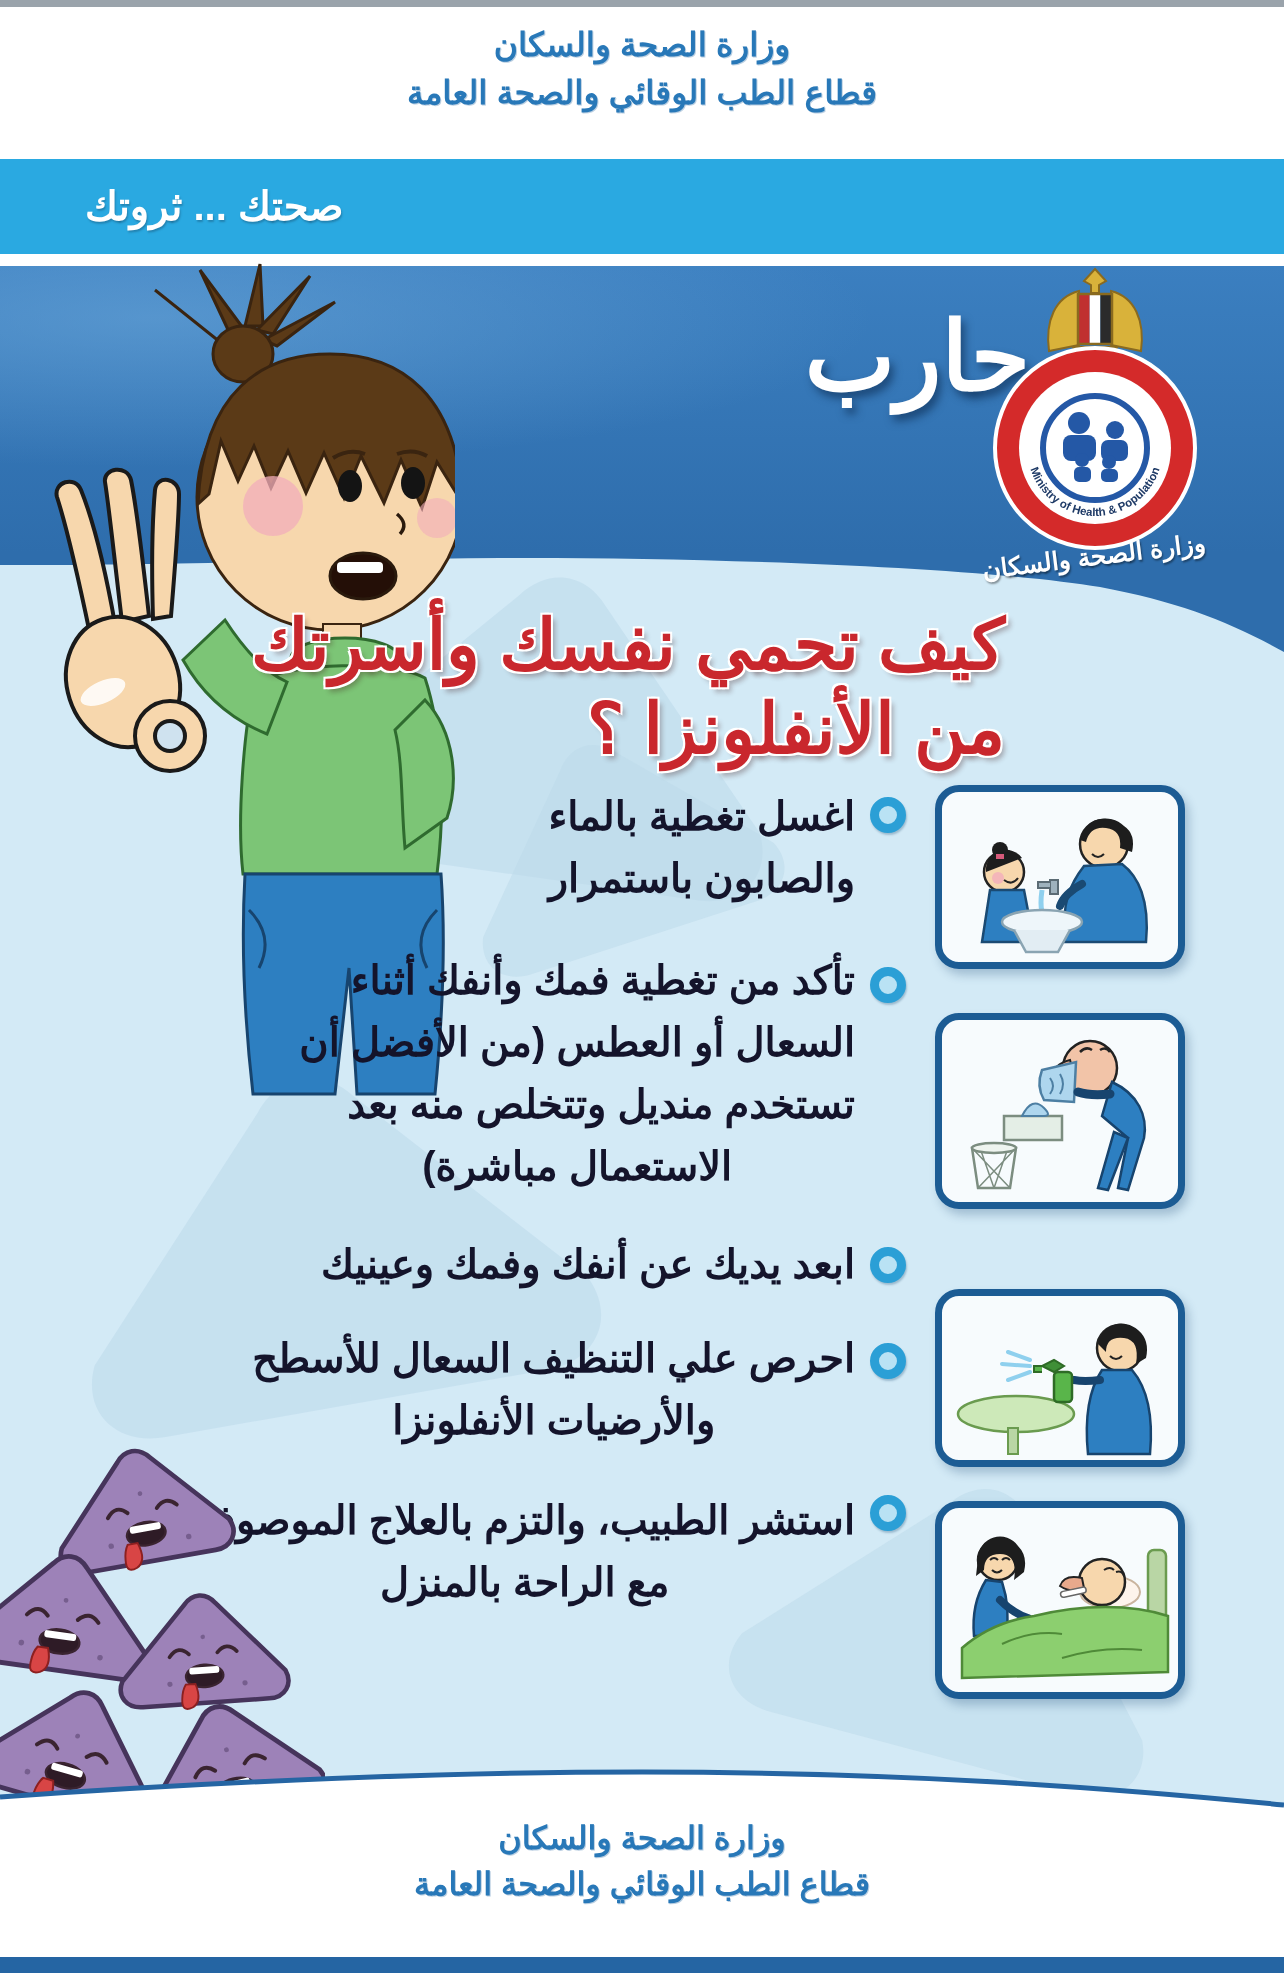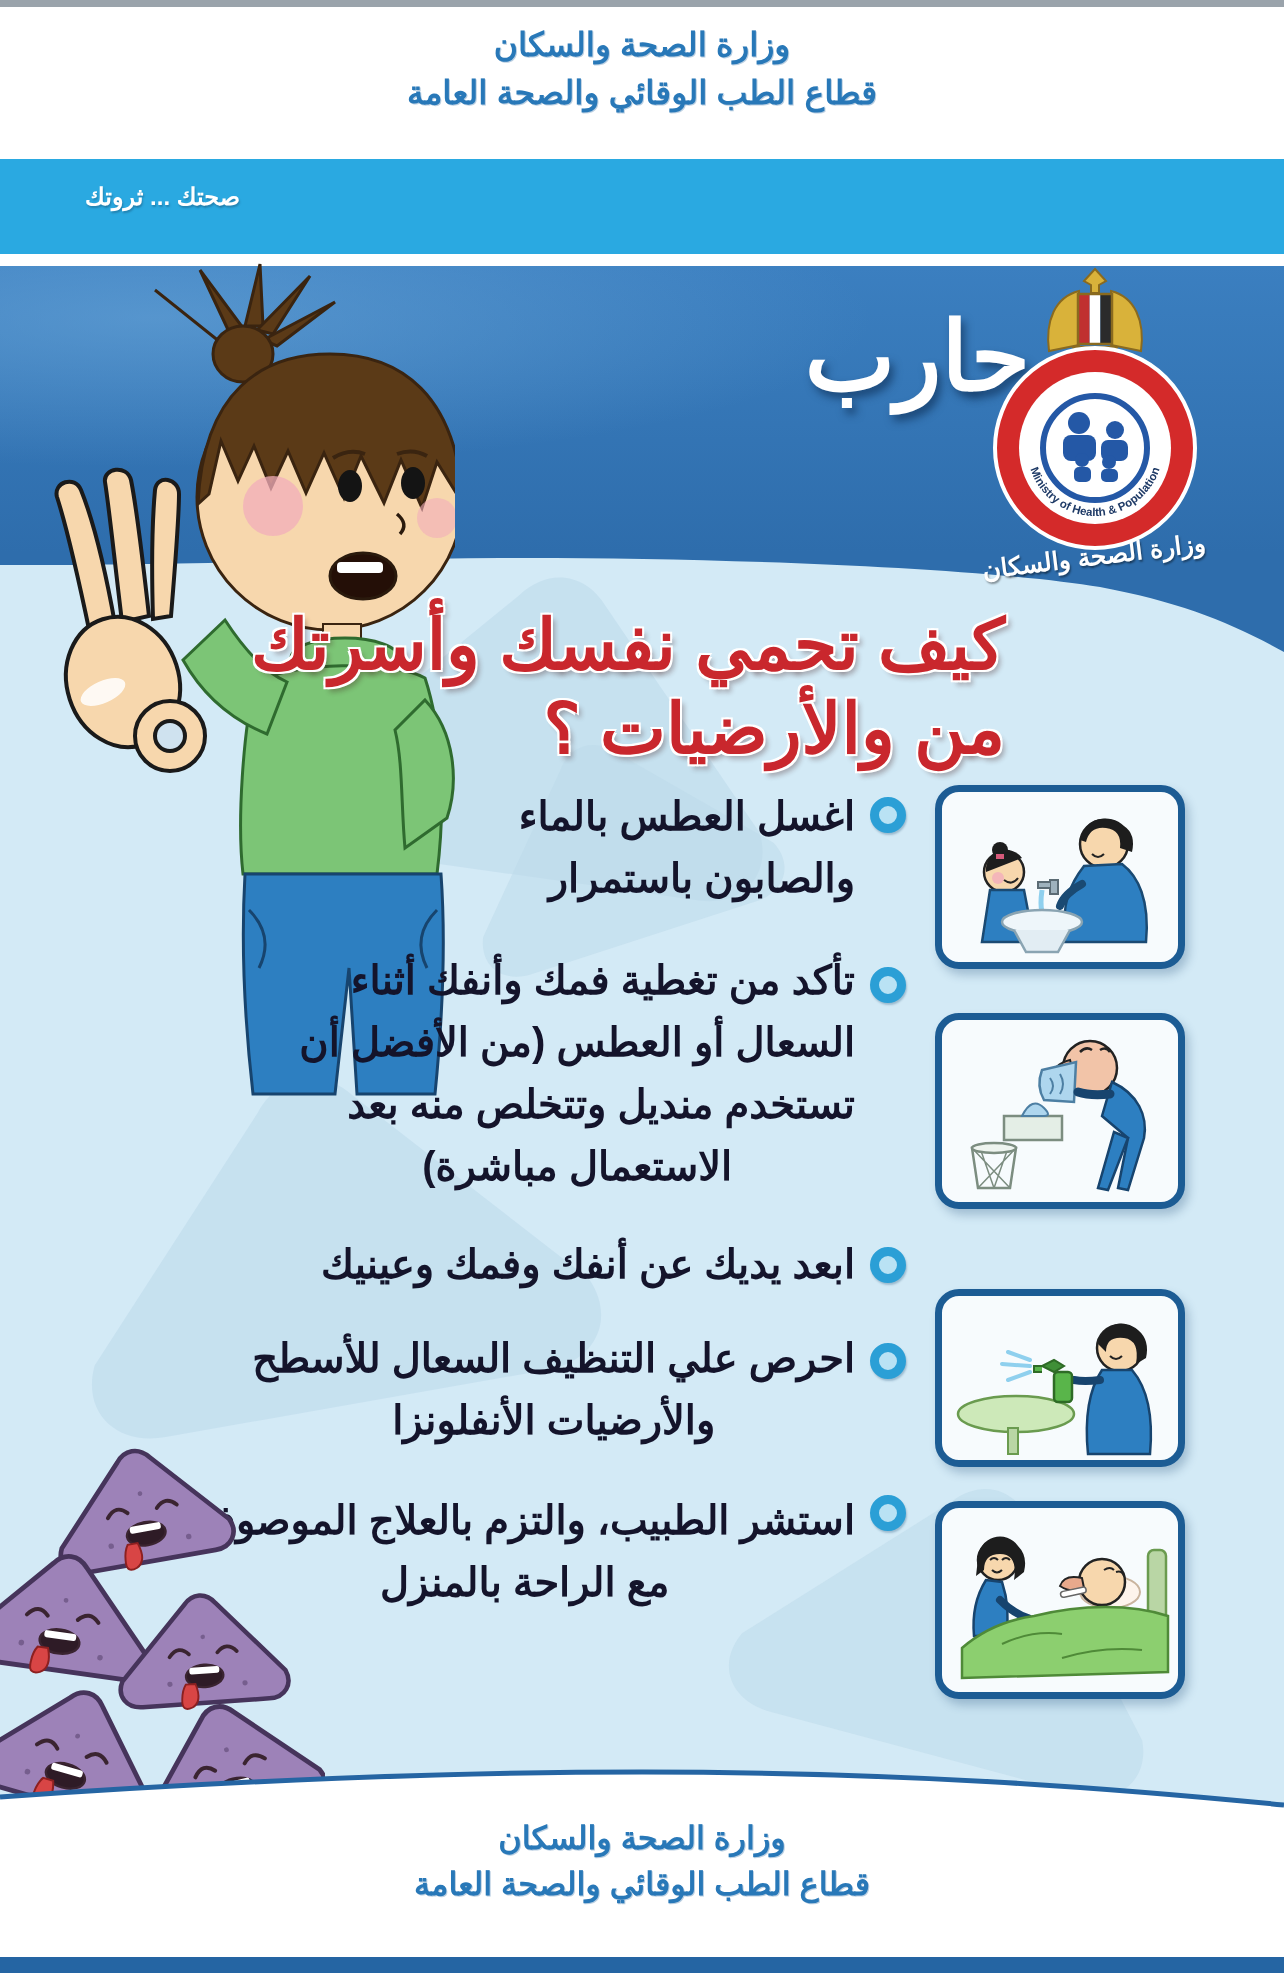--- a/index.html
+++ b/index.html
@@ -6,21 +6,21 @@
   .poster{position:relative;width:1284px;height:1973px;margin:7px auto;background:#ffffff;
           overflow:hidden;font-family:Liberation Sans, sans-serif;}
   .abs{position:absolute;}
 
   
   .header-text{top:14px;left:0;width:100%;text-align:center;direction:rtl;
                color:#2878b8;font-weight:bold;font-size:33px;line-height:48px;
                text-shadow:1px 1px 0 #bcd0e2;}
   
   .slogan-bar{top:152px;left:0;width:1284px;height:95px;background:#2aa9e1;}
-  .slogan-text{top:176px;left:85px;color:#ffffff;font-size:24px;font-weight:bold;direction:rtl;
+  .slogan-text{top:176px;left:85px;color:#ffffff;font-size:40px;font-weight:bold;direction:rtl;
                text-shadow:1px 2px 2px rgba(20,60,90,.35);}
   .white-stripe{top:247px;left:0;width:1284px;height:12px;background:#ffffff;}
 
   
   .main-bg{top:259px;left:0;width:1284px;height:1546px;background:#d3eaf6;}
 
   
   .hero{top:259px;left:0;width:1284px;height:287px;
         background:radial-gradient(ellipse at 12% 18%, rgba(110,170,220,.55) 0%, rgba(110,170,220,0) 45%),
                    linear-gradient(#3b7fc0,#2e6dac);}
@@ -169,31 +169,31 @@
     </g>
     <g>
       <path d="M240,612 L436,612 C441,682 437,762 430,832 L352,832 L344,706 L330,832 L248,832 C240,762 236,682 240,612 Z" fill="#2d7fc1" stroke="#17446e" stroke-width="3"></path>
       <path d="M244,648 q26,26 10,58" stroke="#17446e" stroke-width="3" fill="none"></path>
       <path d="M432,648 q-26,26 -10,58" stroke="#17446e" stroke-width="3" fill="none"></path>
     </g>
   </svg>
 
   <div class="abs question">
     <div class="q-line">كيف تحمي نفسك وأسرتك</div>
-    <div class="q-line">من والأرضيات ؟</div>
+    <div class="q-line">من الأنفلونزا ؟</div>
   </div>
 
   <div class="abs bullet" style="left:870px;top:790px;"></div>
   <div class="abs bullet" style="left:870px;top:960px;"></div>
   <div class="abs bullet" style="left:870px;top:1240px;"></div>
   <div class="abs bullet" style="left:870px;top:1336px;"></div>
   <div class="abs bullet" style="left:870px;top:1488px;"></div>
 
   <div class="abs tip-text" style="top:778px;right:429px;">
-    <div class="tip-line">اغسل العطس بالماء</div>
+    <div class="tip-line">اغسل تغطية بالماء</div>
     <div class="tip-line">والصابون باستمرار</div>
   </div>
   <div class="abs tip-text" style="top:942px;right:429px;">
     <div class="tip-line">تأكد من تغطية فمك وأنفك أثناء</div>
     <div class="tip-line">السعال أو العطس (من الأفضل أن</div>
     <div class="tip-line">تستخدم منديل وتتخلص منه بعد</div>
     <div class="tip-line center">الاستعمال مباشرة)</div>
   </div>
   <div class="abs tip-text" style="top:1226px;right:429px;">
     <div class="tip-line">ابعد يديك عن أنفك وفمك وعينيك</div>

